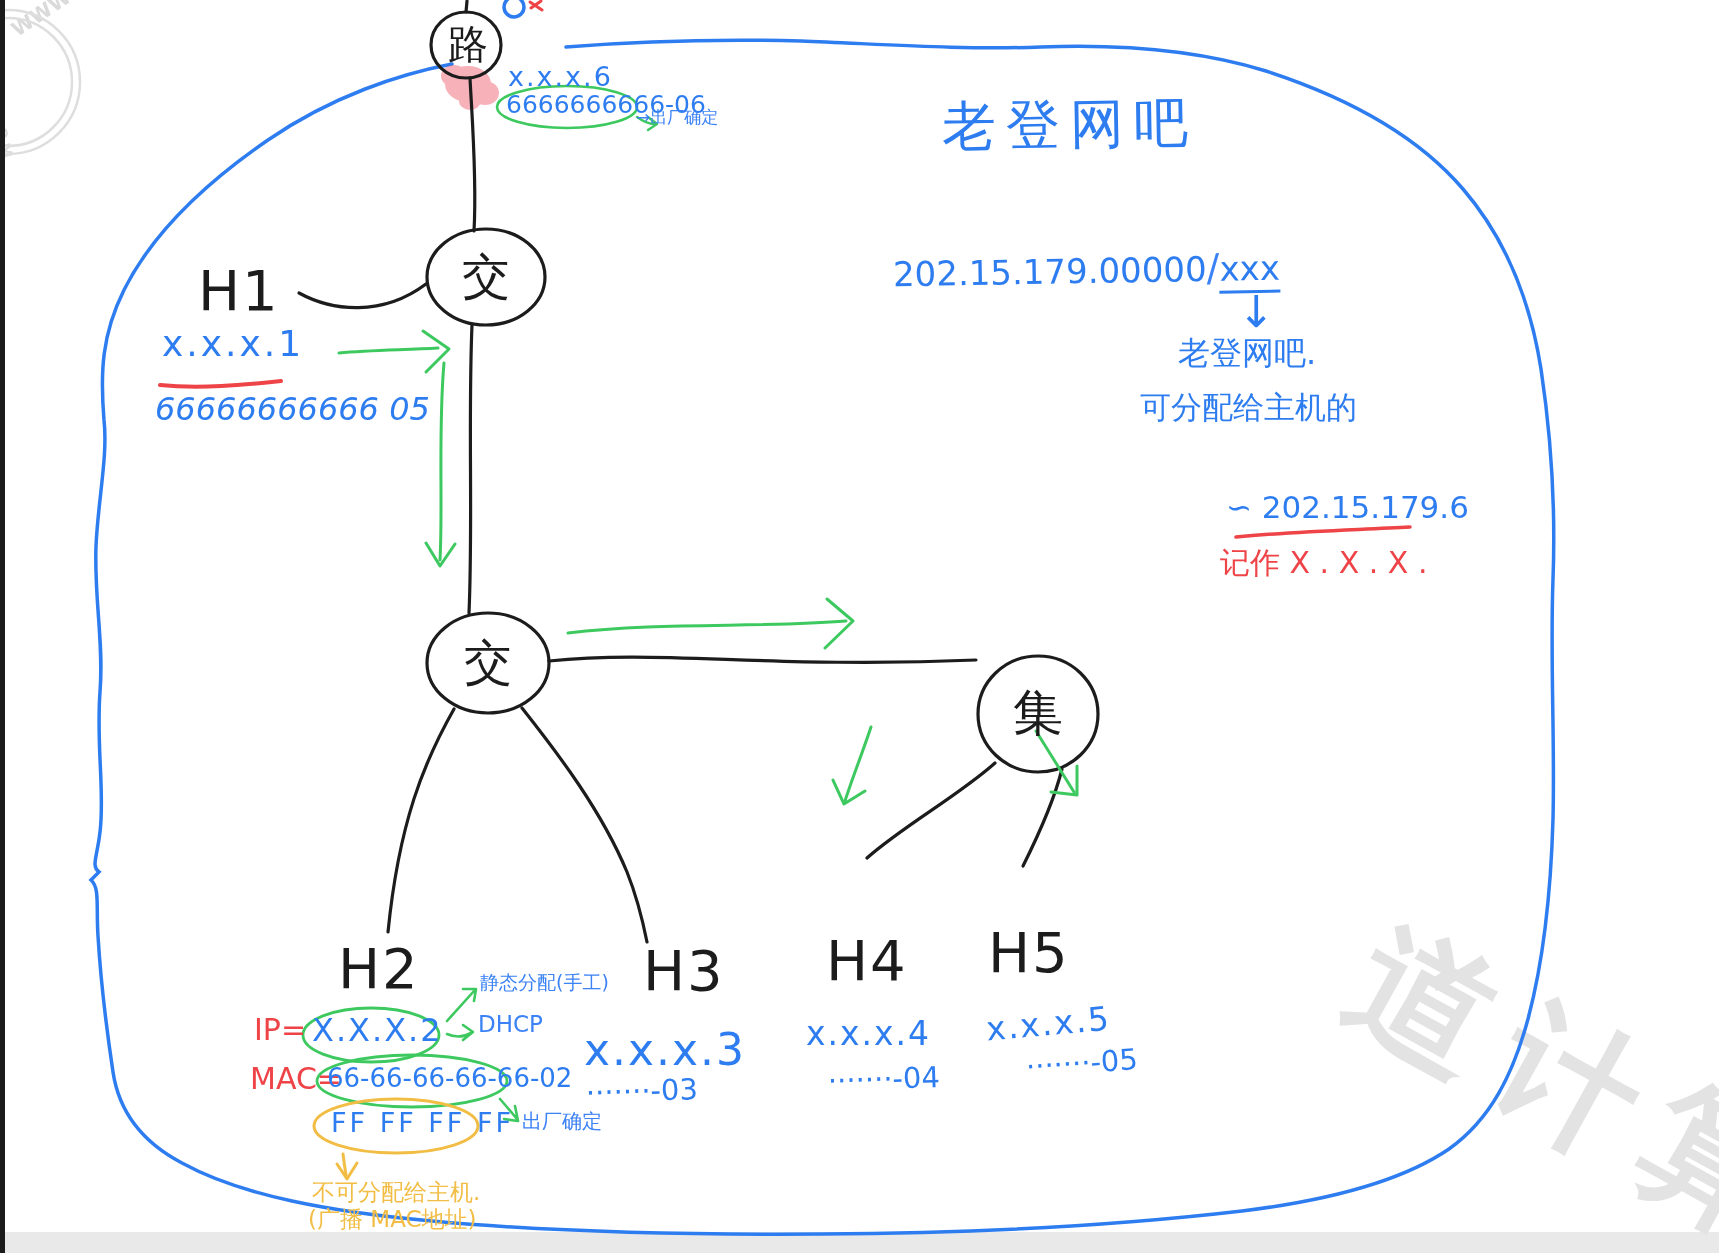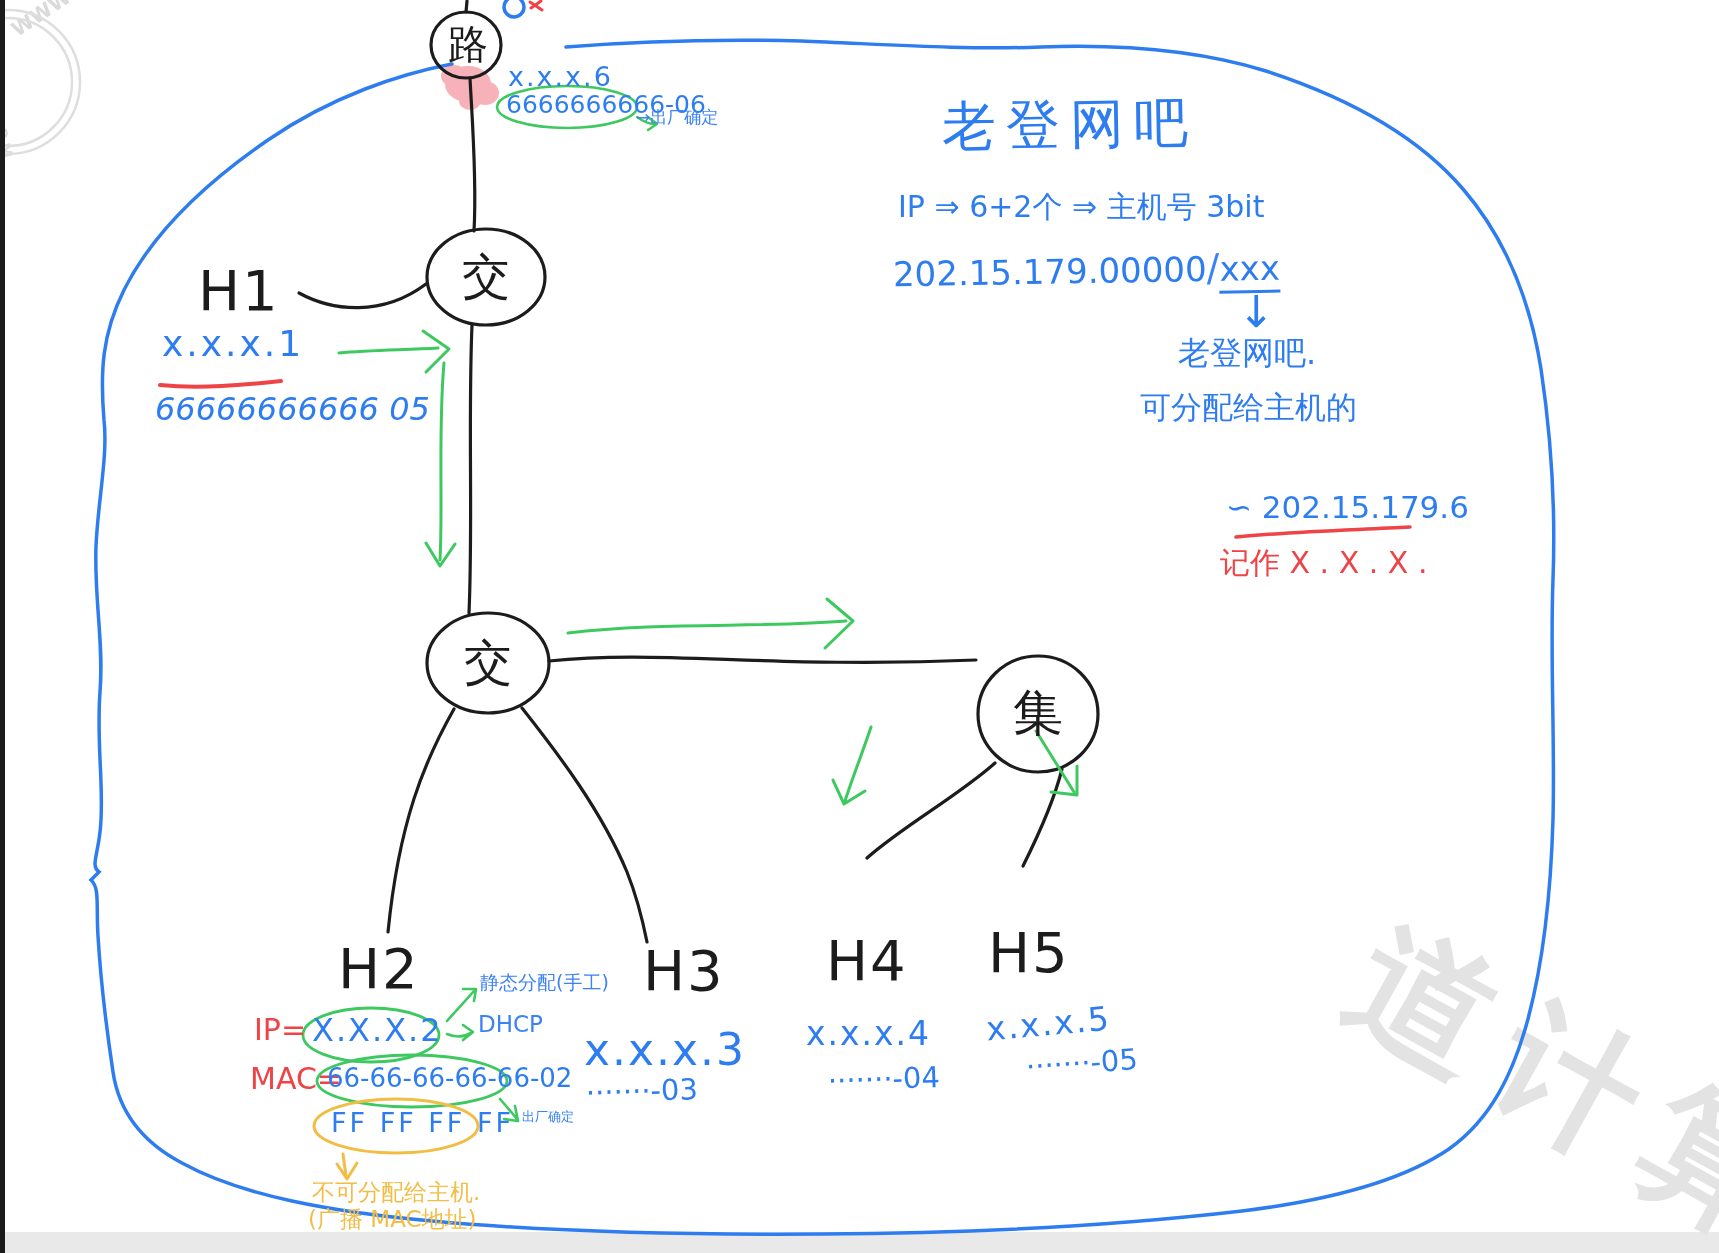--- a/index.html
+++ b/index.html
@@ -105,42 +105,41 @@
   <div class="t ink layer-text" style="left:448px;top:22px;font-size:40px;">路</div>
   <div class="t ink layer-text" style="left:462px;top:250px;font-size:48px;">交</div>
   <div class="t ink layer-text" style="left:464px;top:636px;font-size:48px;">交</div>
   <div class="t ink layer-text" style="left:1013px;top:686px;font-size:50px;">集</div>
 
   <div class="t blue layer-text" style="left:508px;top:62px;font-size:27px;letter-spacing:2px;">x.x.x.6</div>
   <div class="t blue layer-text" style="left:506px;top:91px;font-size:25px;">6666666666-06</div>
   <div class="t green layer-text" style="left:636px;top:108px;font-size:17px;">→出厂确定</div>
 
   <div class="t blue layer-text" style="left:942px;top:95px;font-size:54px;letter-spacing:10px;transform:rotate(-1deg);">老登网吧</div>
-  <div class="t blue layer-text" style="left:898px;top:190px;font-size:30px;">IP ⇒ 6+2个 ⇒ 主机号 3bit</div>
   <div class="t layer-text" style="left:893px;top:250px;font-size:34px;transform:rotate(-1deg);">
     <span class="blue">202.15.179.00000</span><span class="green" style="font-size:38px;">/</span><span class="blue" style="border-bottom:3px solid #2e7df0;padding-bottom:2px;">xxx</span>
   </div>
   <div class="t blue layer-text" style="left:1238px;top:288px;font-size:44px;">↓</div>
   <div class="t blue layer-text" style="left:1178px;top:336px;font-size:32px;">老登网吧.</div>
   <div class="t blue layer-text" style="left:1140px;top:390px;font-size:31px;">可分配给主机的</div>
   <div class="t blue layer-text" style="left:1226px;top:490px;font-size:31px;">∽ 202.15.179.6</div>
   <div class="t red layer-text" style="left:1220px;top:546px;font-size:30px;">记作 X . X . X .</div>
 
   <div class="t ink hostname layer-text" style="left:198px;top:260px;">H1</div>
   <div class="t blue layer-text" style="left:162px;top:324px;font-size:36px;letter-spacing:3px;">x.x.x.1</div>
   <div class="t blue layer-text" style="left:155px;top:392px;font-size:32px;font-style:italic;">66666666666 05</div>
 
   <div class="t ink hostname layer-text" style="left:338px;top:938px;">H2</div>
   <div class="t red layer-text" style="left:254px;top:1013px;font-size:30px;">IP=</div>
   <div class="t blue layer-text" style="left:312px;top:1013px;font-size:32px;letter-spacing:2px;">X.X.X.2</div>
   <div class="t green layer-text" style="left:480px;top:972px;font-size:19px;">静态分配(手工)</div>
   <div class="t green layer-text" style="left:478px;top:1012px;font-size:23px;">DHCP</div>
   <div class="t red layer-text" style="left:250px;top:1062px;font-size:30px;">MAC=</div>
   <div class="t blue layer-text" style="left:327px;top:1064px;font-size:26px;">66-66-66-66-66-02</div>
-  <div class="t green layer-text" style="left:522px;top:1110px;font-size:13px;">出厂确定</div>
+  <div class="t green layer-text" style="left:522px;top:1110px;font-size:20px;">出厂确定</div>
   <div class="t blue layer-text" style="left:331px;top:1108px;font-size:27px;letter-spacing:3px;">FF FF FF FF</div>
   <div class="t yellow layer-text" style="left:312px;top:1180px;font-size:23px;">不可分配给主机.</div>
   <div class="t yellow layer-text" style="left:308px;top:1207px;font-size:23px;">(广播 MAC地址)</div>
 
   <div class="t ink hostname layer-text" style="left:643px;top:940px;">H3</div>
   <div class="t blue layer-text" style="left:584px;top:1026px;font-size:44px;letter-spacing:2px;">x.x.x.3</div>
   <div class="t blue layer-text" style="left:586px;top:1076px;font-size:29px;transform:rotate(-2deg);">·······-03</div>
 
   <div class="t ink hostname layer-text" style="left:826px;top:930px;">H4</div>
   <div class="t blue layer-text" style="left:806px;top:1016px;font-size:33px;letter-spacing:2px;">x.x.x.4</div>

